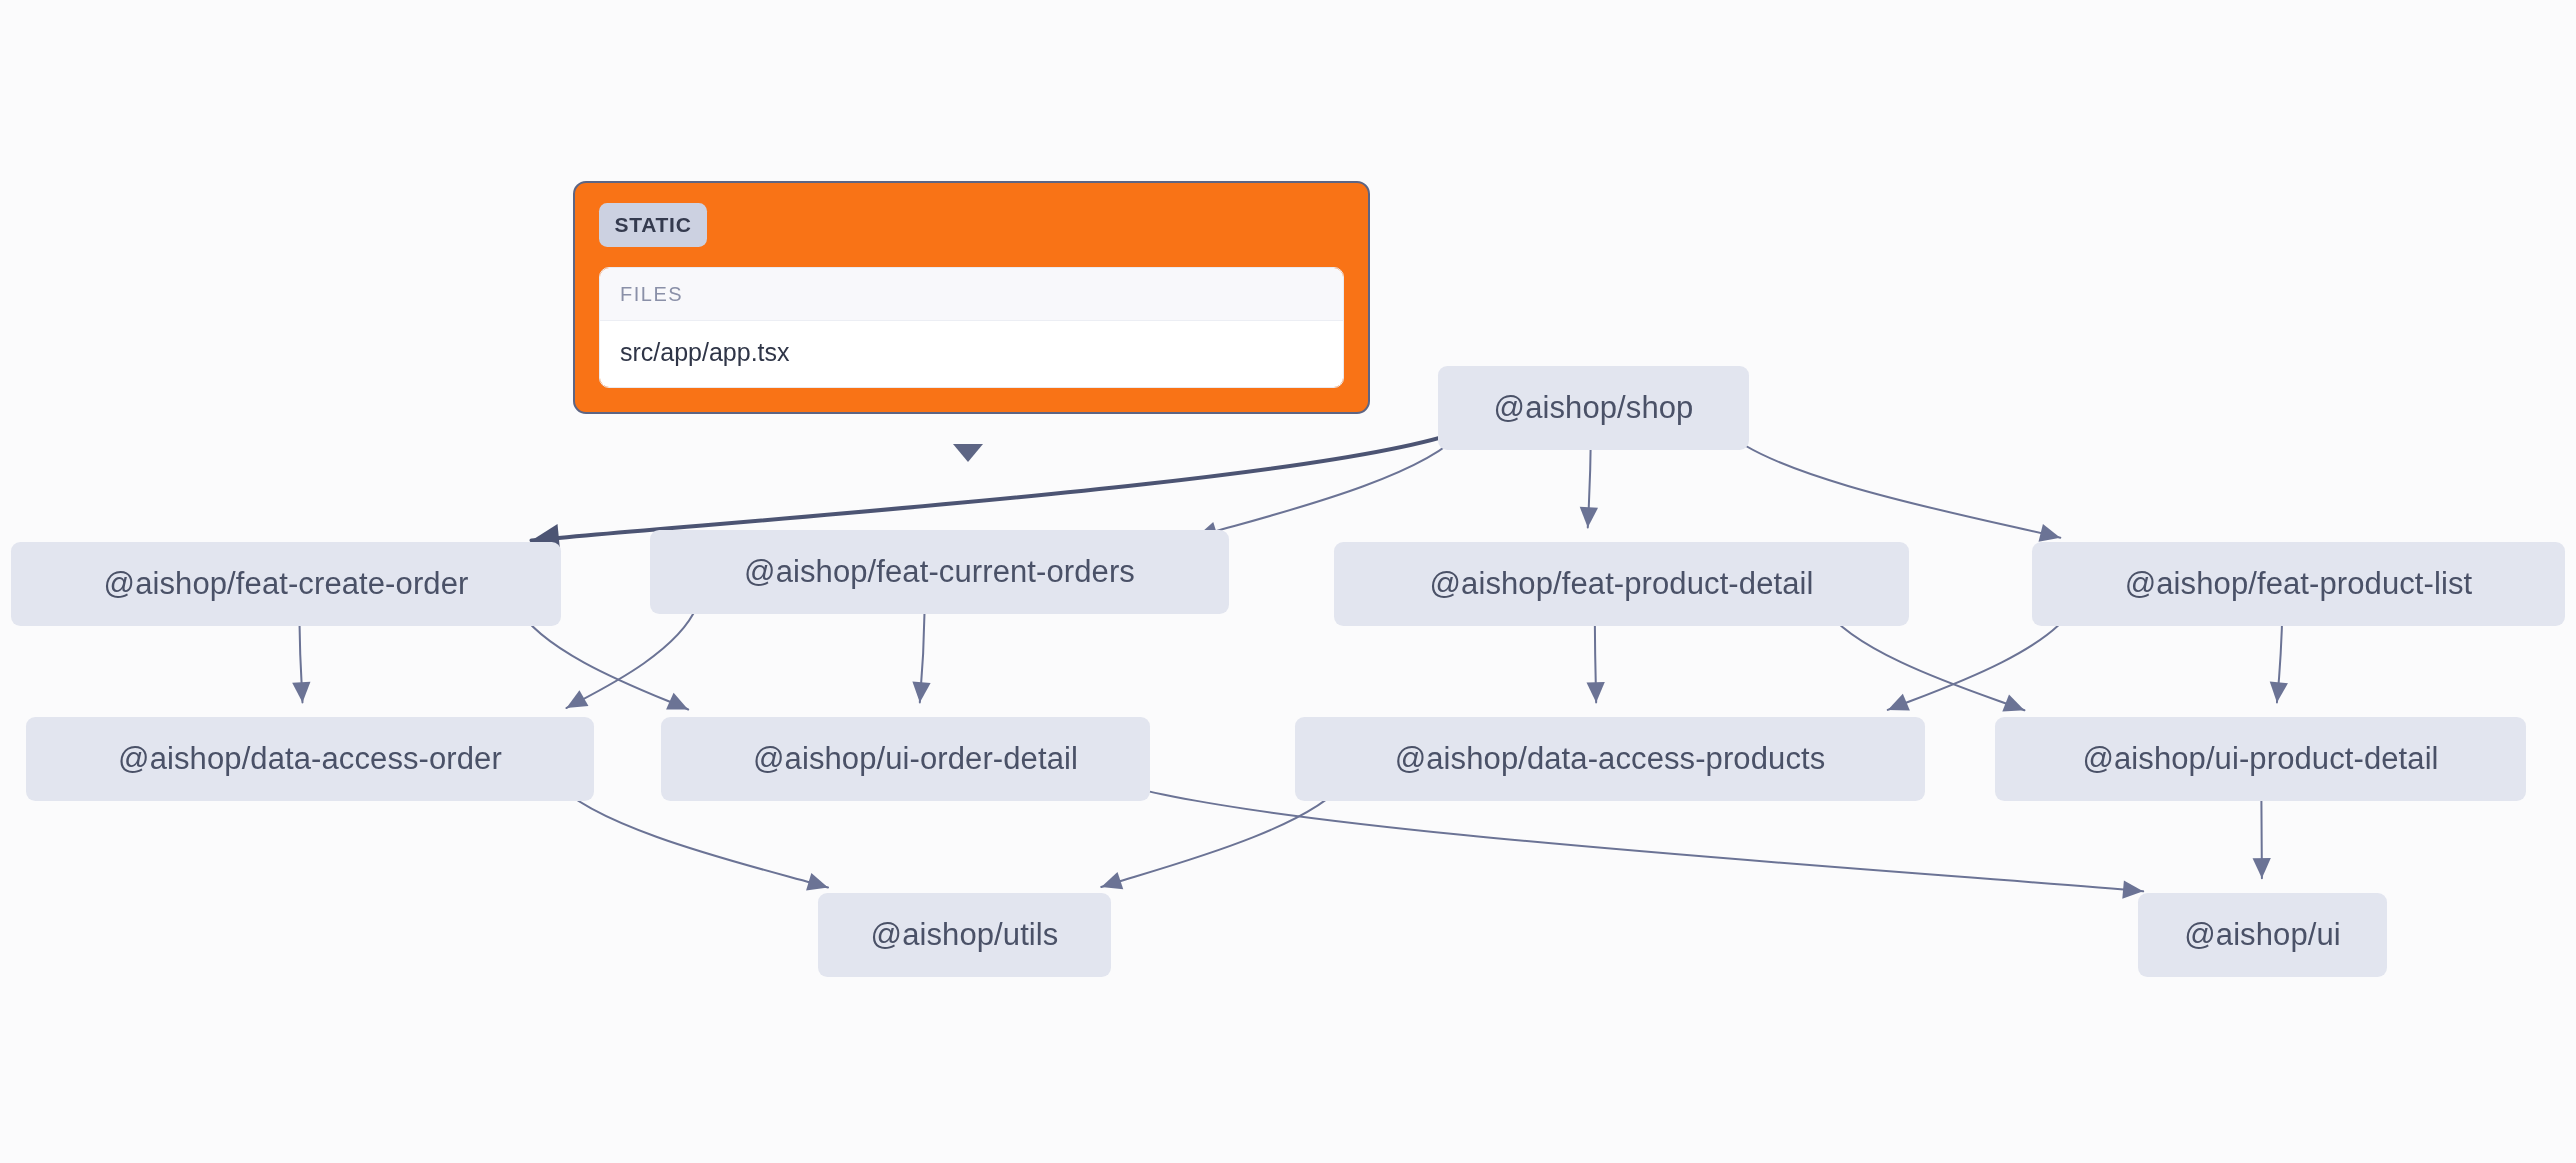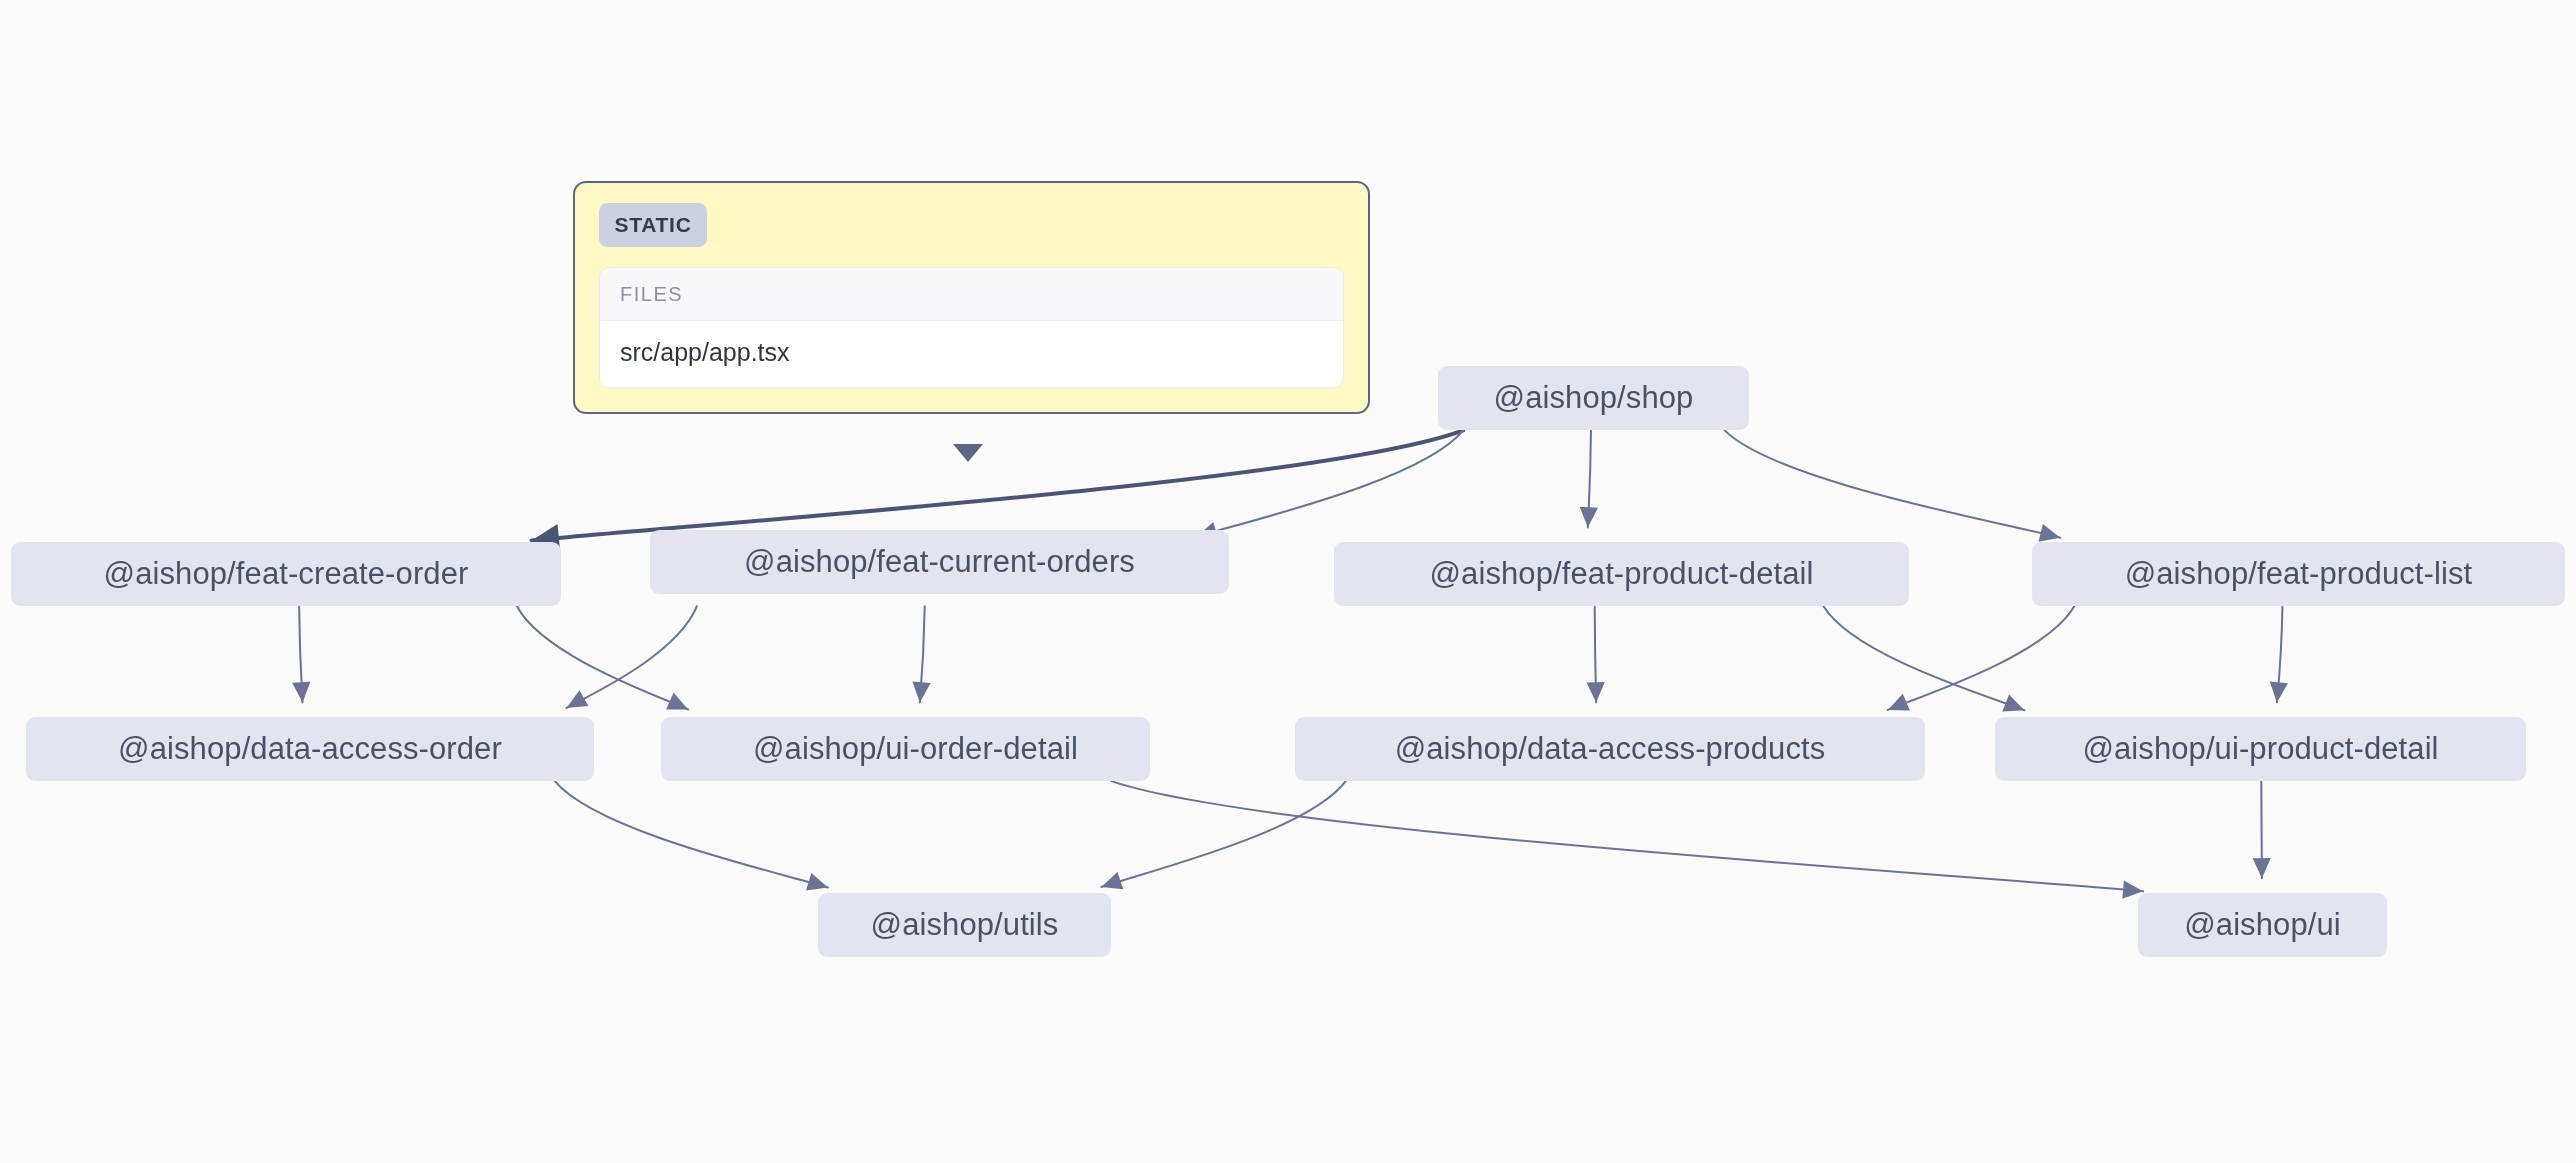--- a/index.html
+++ b/index.html
@@ -45,41 +45,41 @@
     fill: #4c5473;
   }
 
   
   .node {
     position: absolute;
     box-sizing: border-box;
     display: flex;
     align-items: center;
     justify-content: center;
-    height: 64px;
+    height: 84px;
     padding: 0 24px;
     background: #e2e5ef;
     border-radius: 9.2px;
     color: #4a5167;
     font-size: 31px;
     font-weight: 400;
     letter-spacing: 0.1px;
     white-space: nowrap;
     cursor: pointer;
     user-select: none;
   }
 
   
   #tooltip-card {
     position: absolute;
     left: 573px;
     top: 181px;
     width: 797px;
     box-sizing: border-box;
-    background: #fef9c3;
+    background: #f97316;
     border: 2.7px solid #5d6584;
     border-radius: 13px;
     padding: 20px 24px 24px 24px;
     z-index: 5;
   }
   .tt-head {
     display: flex;
     align-items: center;
     gap: 22px;
     margin-bottom: 20px;

